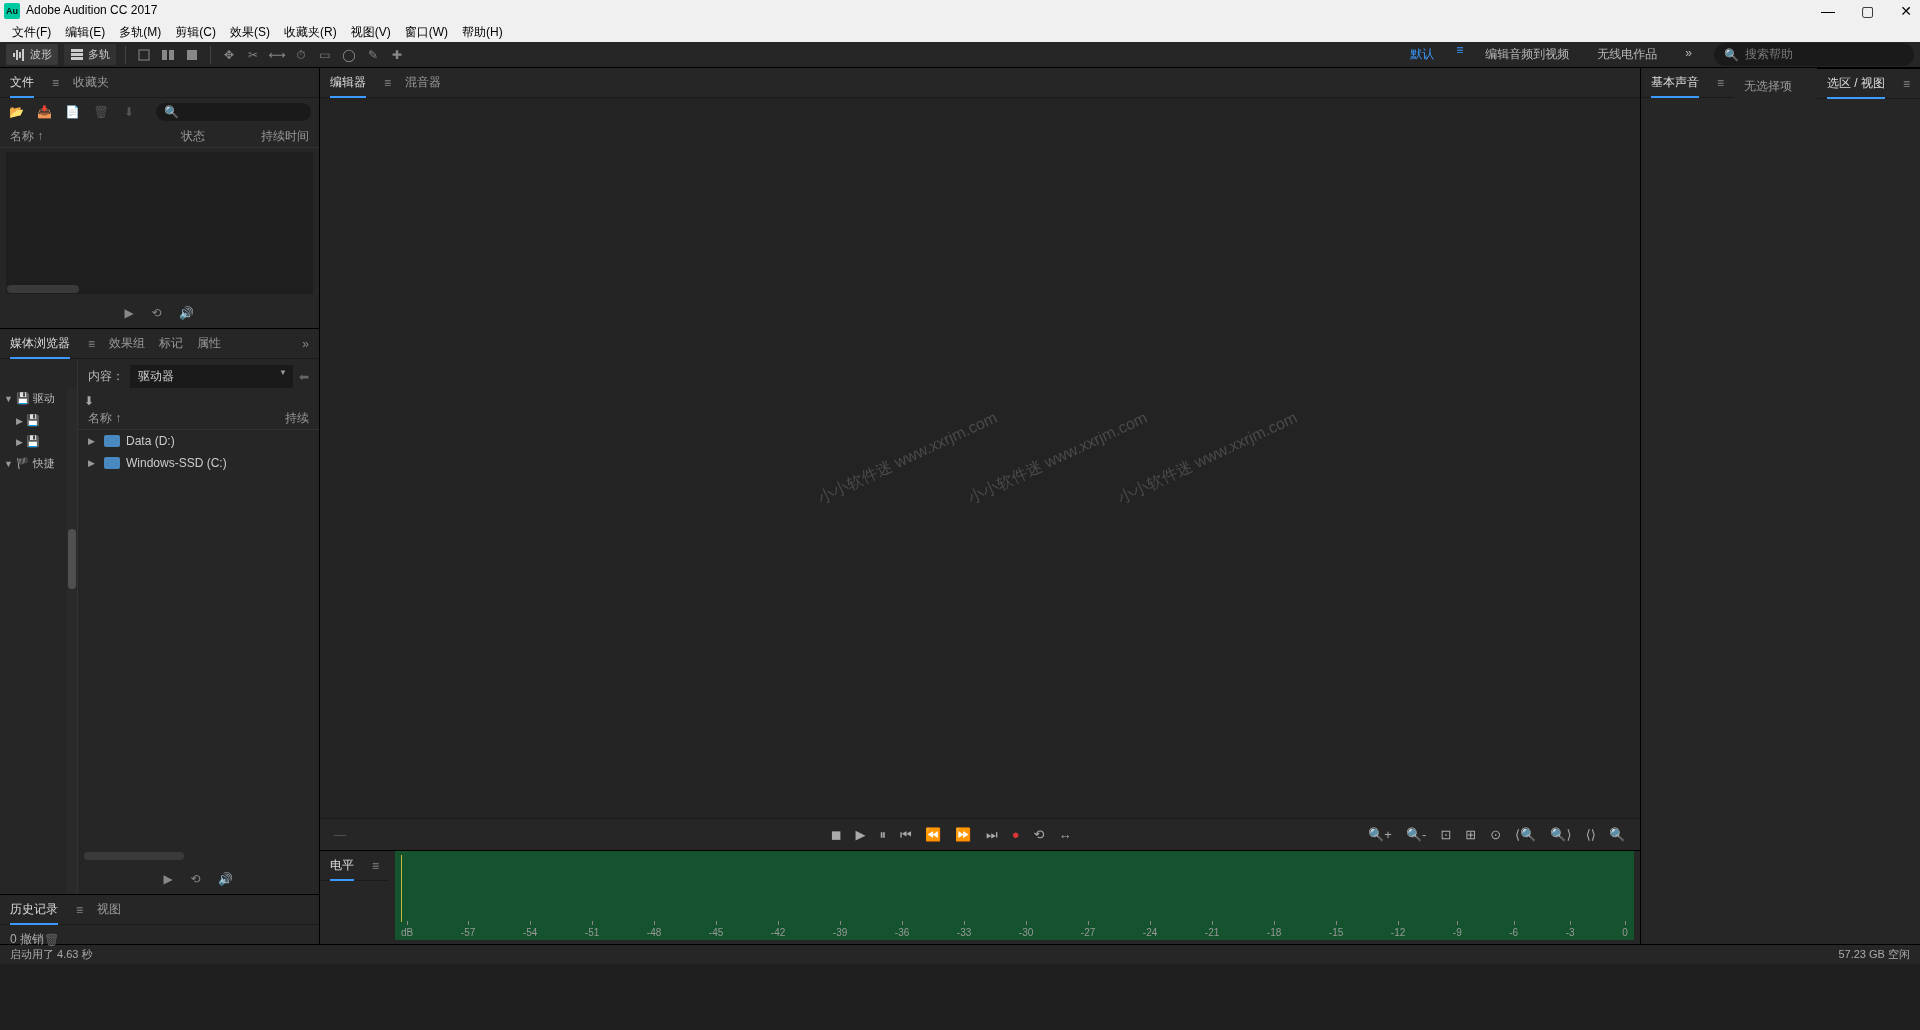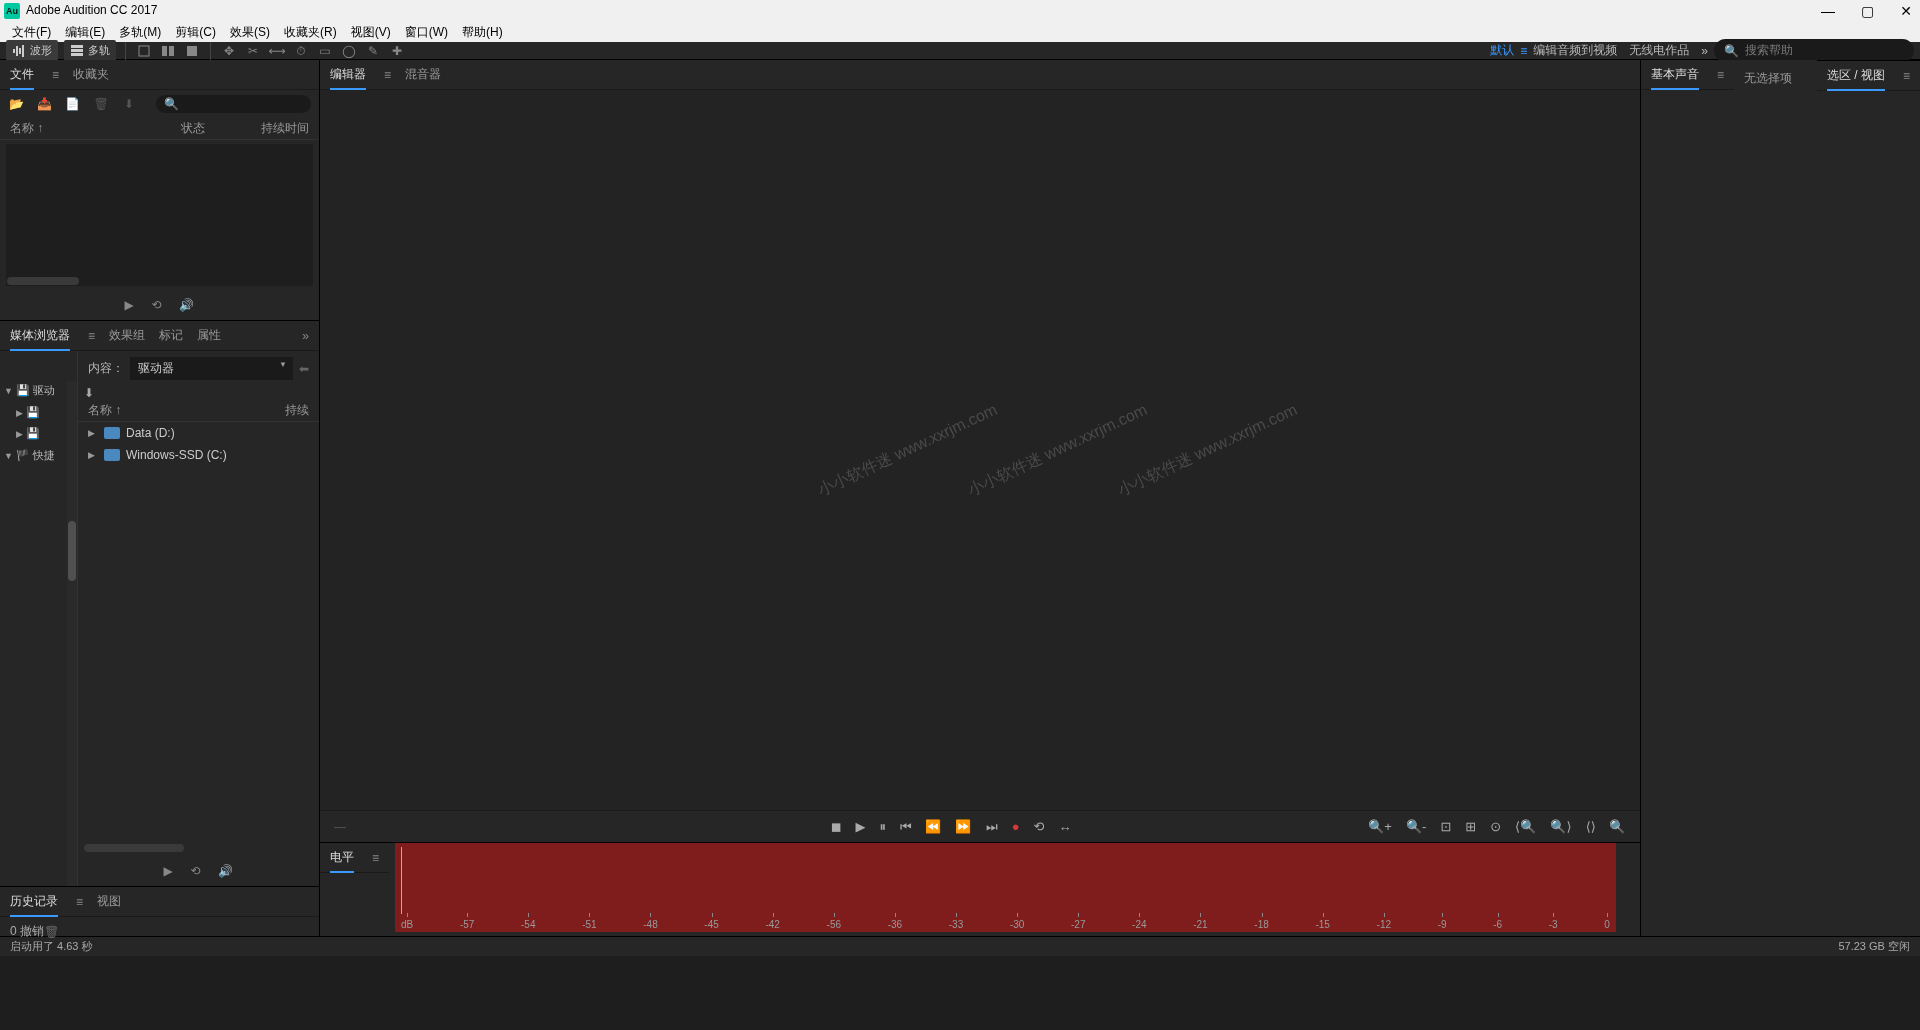--- a/index.html
+++ b/index.html
@@ -4,26 +4,26 @@
 <style>
 *{margin:0;padding:0;box-sizing:border-box;font-family:"Microsoft YaHei",Arial,sans-serif;user-select:none}
 body{width:1920px;height:1030px;background:#1e1e1e;color:#b8b8b8;font-size:12px;overflow:hidden}
 .titlebar{height:22px;background:#f0f0f0;display:flex;align-items:center;justify-content:space-between;padding:0 4px;color:#000}
 .titlebar-left{display:flex;align-items:flex-start;gap:6px}
 .app-icon{width:16px;height:16px;background:#00c8a0;border-radius:2px;display:flex;align-items:center;justify-content:center;font-size:9px;font-weight:bold;color:#001a15}
 .titlebar-right{display:flex;gap:18px;font-size:14px}
 .titlebar-right span{cursor:pointer;padding:0 4px}
 .menubar{height:20px;background:#f0f0f0;display:flex;align-items:center;padding:0 6px;color:#000;gap:2px}
 .menubar span{padding:2px 6px;cursor:pointer}
-.toolbar{height:18px;background:#262626;display:flex;align-items:center;padding:0 6px;gap:6px;border-bottom:1px solid #000}
+.toolbar{height:26px;background:#262626;display:flex;align-items:center;padding:0 6px;gap:6px;border-bottom:1px solid #000}
 .tb-btn{padding:3px 6px;background:#323232;color:#ccc;border-radius:2px;display:flex;align-items:center;gap:4px;cursor:pointer;font-size:11px}
 .tb-btn.active{background:#3a3a3a}
 .tb-icon{width:18px;height:18px;display:flex;align-items:center;justify-content:center;color:#888;cursor:pointer}
 .tb-sep{width:1px;height:18px;background:#444;margin:0 3px}
-.toolbar-right{margin-left:auto;display:flex;align-items:center;gap:0}
+.toolbar-right{margin-left:auto;display:flex;gap:16px}
 .workspace-btn{color:#b8b8b8;cursor:pointer;padding:3px 6px}
 .workspace-btn.active{color:#3a9aff}
 .hamburger{color:#3a9aff;cursor:pointer}
 .search-box{background:#1a1a1a;border-radius:12px;padding:3px 10px;width:200px;display:flex;align-items:center;gap:6px;color:#777}
 .main{display:flex;height:876px}
 .left-col{width:320px;display:flex;flex-direction:column;border-right:1px solid #000}
 .panel-header{height:30px;background:#262626;display:flex;align-items:center;padding:0 10px;gap:14px;border-bottom:1px solid #1a1a1a}
 .panel-tab{color:#999;cursor:pointer;position:relative;padding:6px 0}
 .panel-tab.active{color:#ddd}
 .panel-tab.active:after{content:"";position:absolute;bottom:-1px;left:0;right:0;height:2px;background:#3a9aff}
@@ -59,21 +59,21 @@
 .center-col{flex:1;display:flex;flex-direction:column}
 .editor-area{flex:1;background:#232323;position:relative;overflow:hidden}
 .watermark{position:absolute;color:#4a4a4a;font-size:16px;transform:rotate(-25deg);white-space:nowrap}
 .transport-bar{height:32px;background:#262626;display:flex;align-items:center;padding:0 14px;gap:14px;border-top:1px solid #1a1a1a}
 .transport-bar .ctl{color:#aaa;cursor:pointer;font-size:13px;display:flex;align-items:center}
 .transport-bar .record{color:#d93636}
 .transport-left{width:200px}
 .transport-center{display:flex;gap:14px;margin:0 auto}
 .transport-right{display:flex;gap:14px}
 .levels-panel{height:94px;background:#262626;border-top:1px solid #000;display:flex;}
-.levels-meter{flex:1;margin:0 24px 4px 6px;background:#7f1d1d;position:relative}
+.levels-meter{flex:1;margin:0 6px 4px 6px;background:#14532d;position:relative}
 .level-line{position:absolute;left:6px;top:4px;bottom:18px;width:1px;background:#c8b838}
 .db-scale{position:absolute;bottom:2px;left:6px;right:6px;display:flex;justify-content:space-between;color:#999;font-size:10px}
 .db-tick{position:relative}
 .db-tick:before{content:"";position:absolute;top:-6px;left:50%;width:1px;height:4px;background:#888}
 .right-col{width:280px;background:#262626;border-left:1px solid #000;display:flex;flex-direction:row}
 .essential-body{padding:10px;color:#999}
 .selview-panel{height:94px;border-top:1px solid #000}
 .sv-table{width:100%;font-size:11px;color:#888;margin-top:6px;border-collapse:collapse}
 .sv-table td{padding:4px 10px;text-align:right}
 .sv-table td:first-child{text-align:left;color:#bbb}
@@ -306,21 +306,21 @@
       <div class="levels-meter">
         <div class="level-line"></div>
         <div class="db-scale" id="db-scale">
             <span class="db-tick">dB</span>
             <span class="db-tick">-57</span>
             <span class="db-tick">-54</span>
             <span class="db-tick">-51</span>
             <span class="db-tick">-48</span>
             <span class="db-tick">-45</span>
             <span class="db-tick">-42</span>
-            <span class="db-tick">-56</span>
+            <span class="db-tick">-39</span>
             <span class="db-tick">-36</span>
             <span class="db-tick">-33</span>
             <span class="db-tick">-30</span>
             <span class="db-tick">-27</span>
             <span class="db-tick">-24</span>
             <span class="db-tick">-21</span>
             <span class="db-tick">-18</span>
             <span class="db-tick">-15</span>
             <span class="db-tick">-12</span>
             <span class="db-tick">-9</span>

